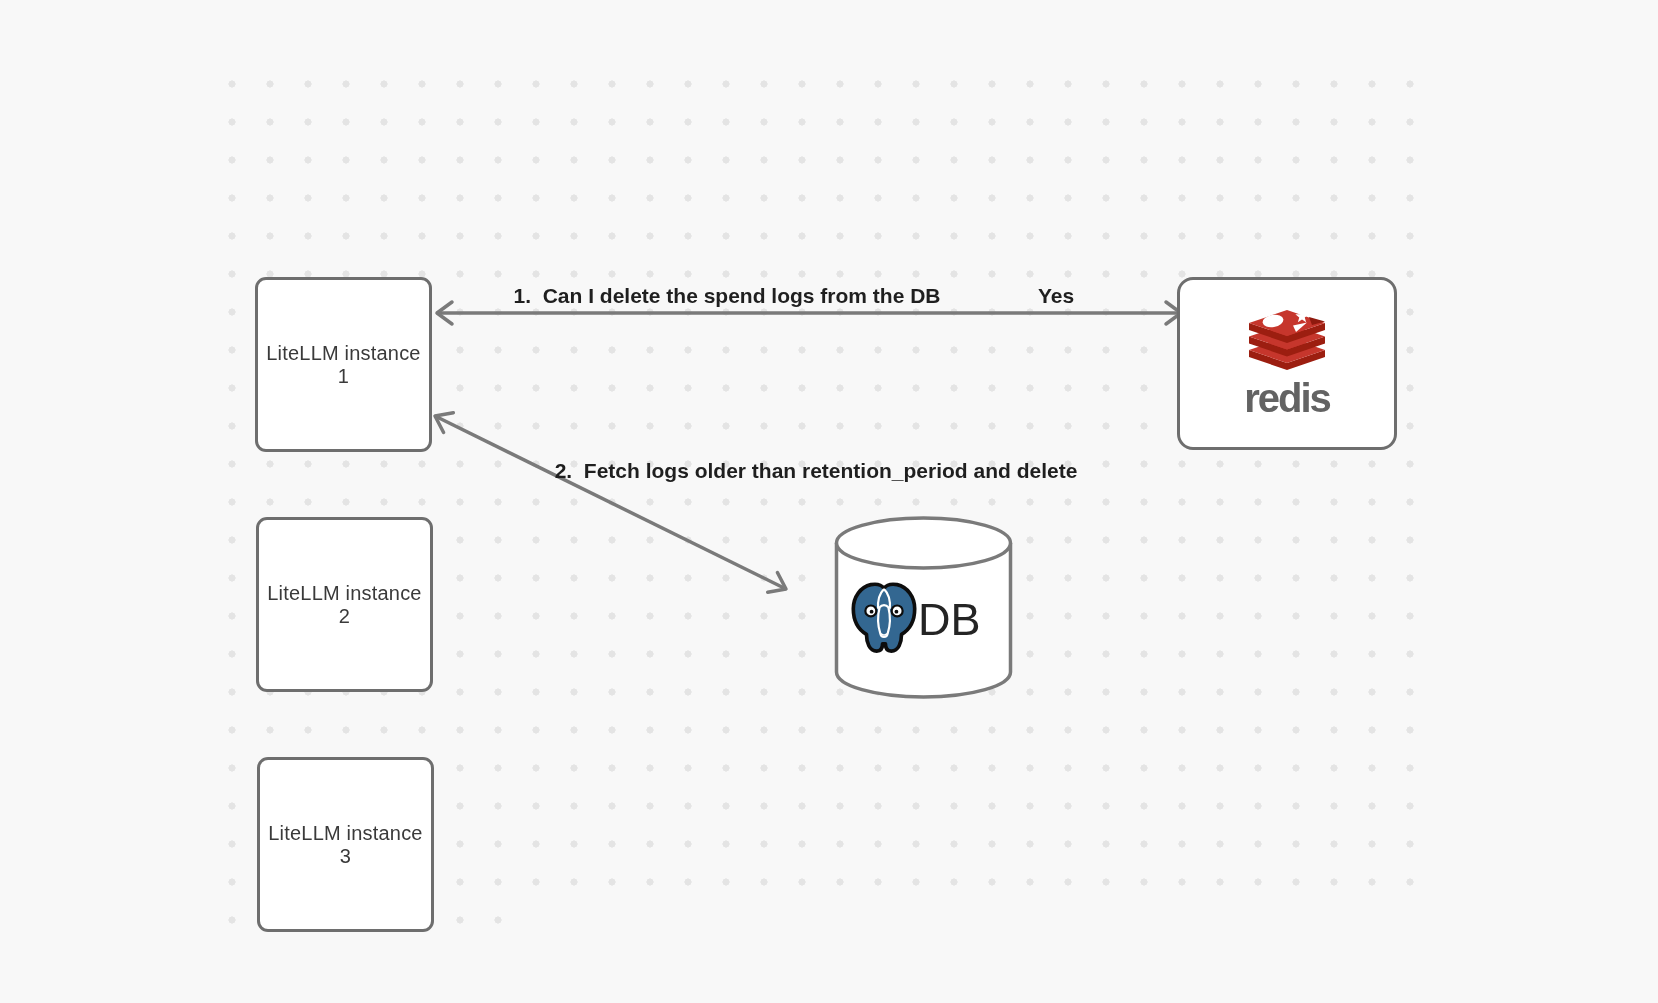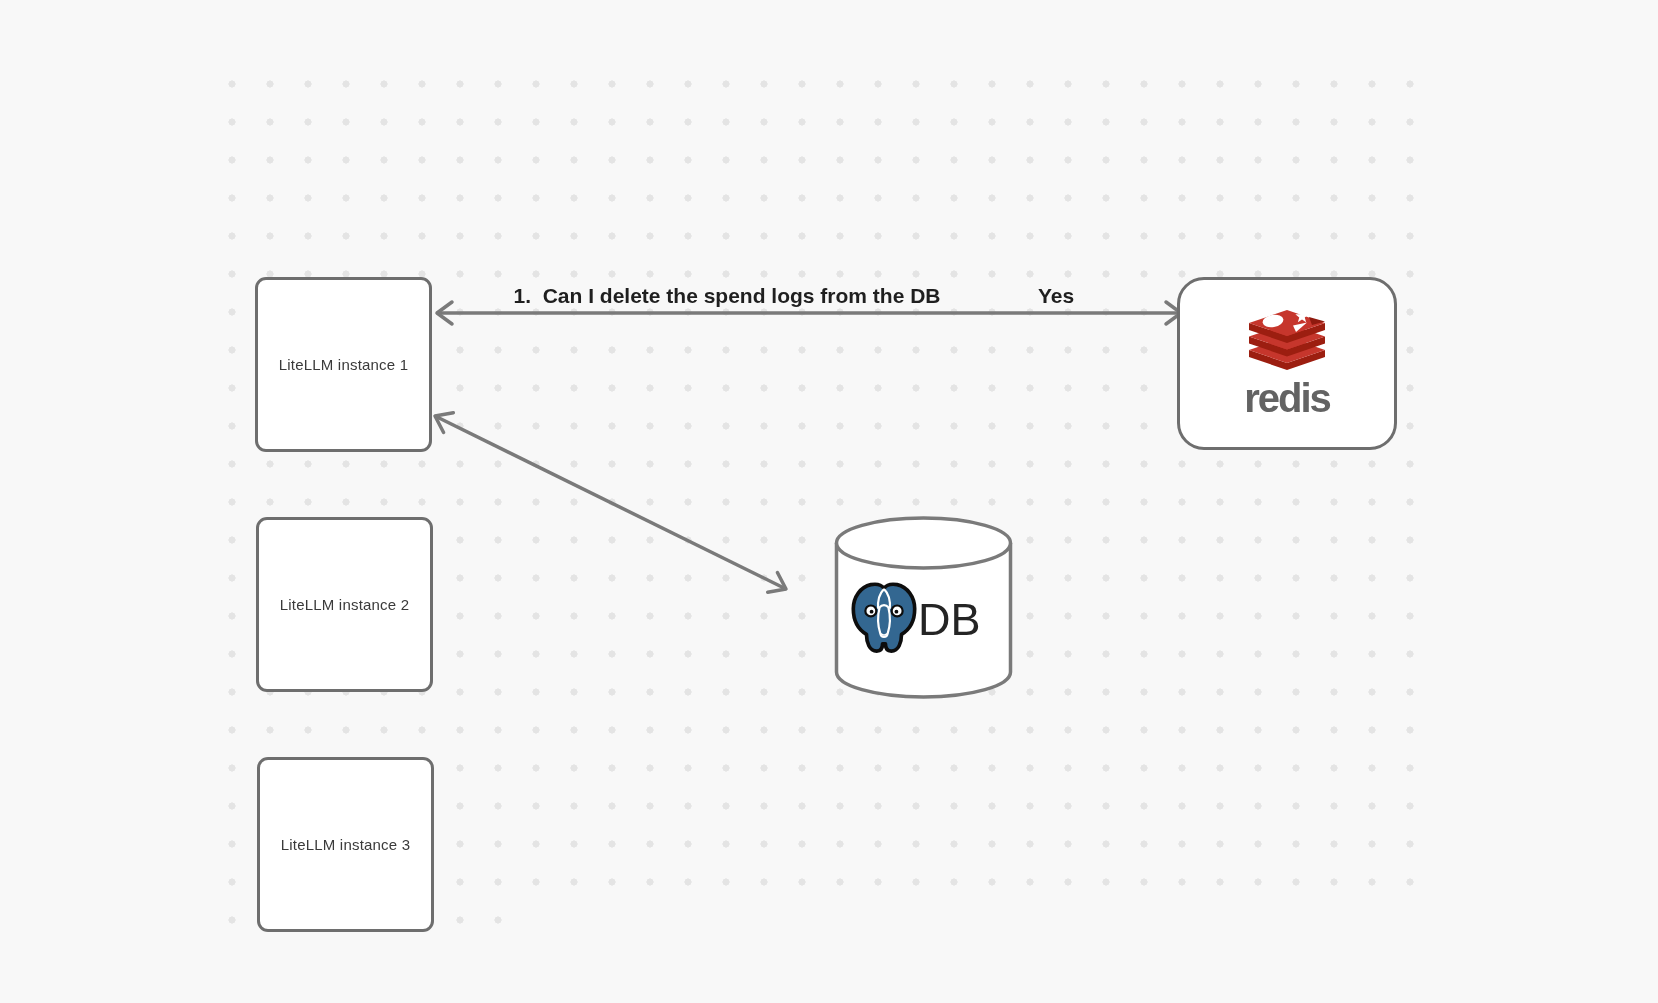--- a/index.html
+++ b/index.html
@@ -30,31 +30,31 @@
   
   .inst-box{
     position:absolute;box-sizing:border-box;
     width:177px;height:175px;
     background:#ffffff;
     border:3.5px solid #6e6e6e;border-radius:11px;
     display:flex;align-items:center;justify-content:center;
     z-index:3;
   }
   .inst-box .inst-label{
-    font-size:15px;color:#3a3a3a;letter-spacing:.2px;text-align:center;
+    font-size:20px;color:#3a3a3a;letter-spacing:.2px;text-align:center;
   }
   #box1{left:255px;top:277px;}
   #box2{left:256px;top:517px;}
   #box3{left:257px;top:757px;}
 
   
   .redis-node{
     position:absolute;box-sizing:border-box;
     left:1177px;top:277px;width:220px;height:173px;
-    background:#ffffff;border:3.5px solid #6e6e6e;border-radius:27px;
+    background:#ffffff;border:3.5px solid #6e6e6e;border-radius:16px;
     display:flex;flex-direction:column;align-items:center;
     padding-top:30px;z-index:3;
   }
   .redis-wordmark{
     margin-top:6px;
     font-size:40px;font-weight:700;letter-spacing:-2px;
     color:#636363;line-height:0.9;
   }
 
   
@@ -147,14 +147,15 @@
         <circle cx="68" cy="41" r="7.5" fill="#ffffff" stroke="#0d0d0d" stroke-width="3"></circle>
         <circle cx="67" cy="42" r="2.6" fill="#0d0d0d"></circle>
         <path d="M46,72 Q50,76 54,72" fill="none" stroke="#ffffff" stroke-width="2"></path>
       </svg>
       <span class="db-label">DB</span>
     </div>
   </div>
 
   <div class="edge-label" id="edge1-label">1.  Can I delete the spend logs from the DB</div>
   <div class="edge-label" id="edge1-response">Yes</div>
+  <div class="edge-label" id="edge2-label">2.  Fetch logs older than retention_period and delete</div>
 
 </div>
 
 </body></html>

